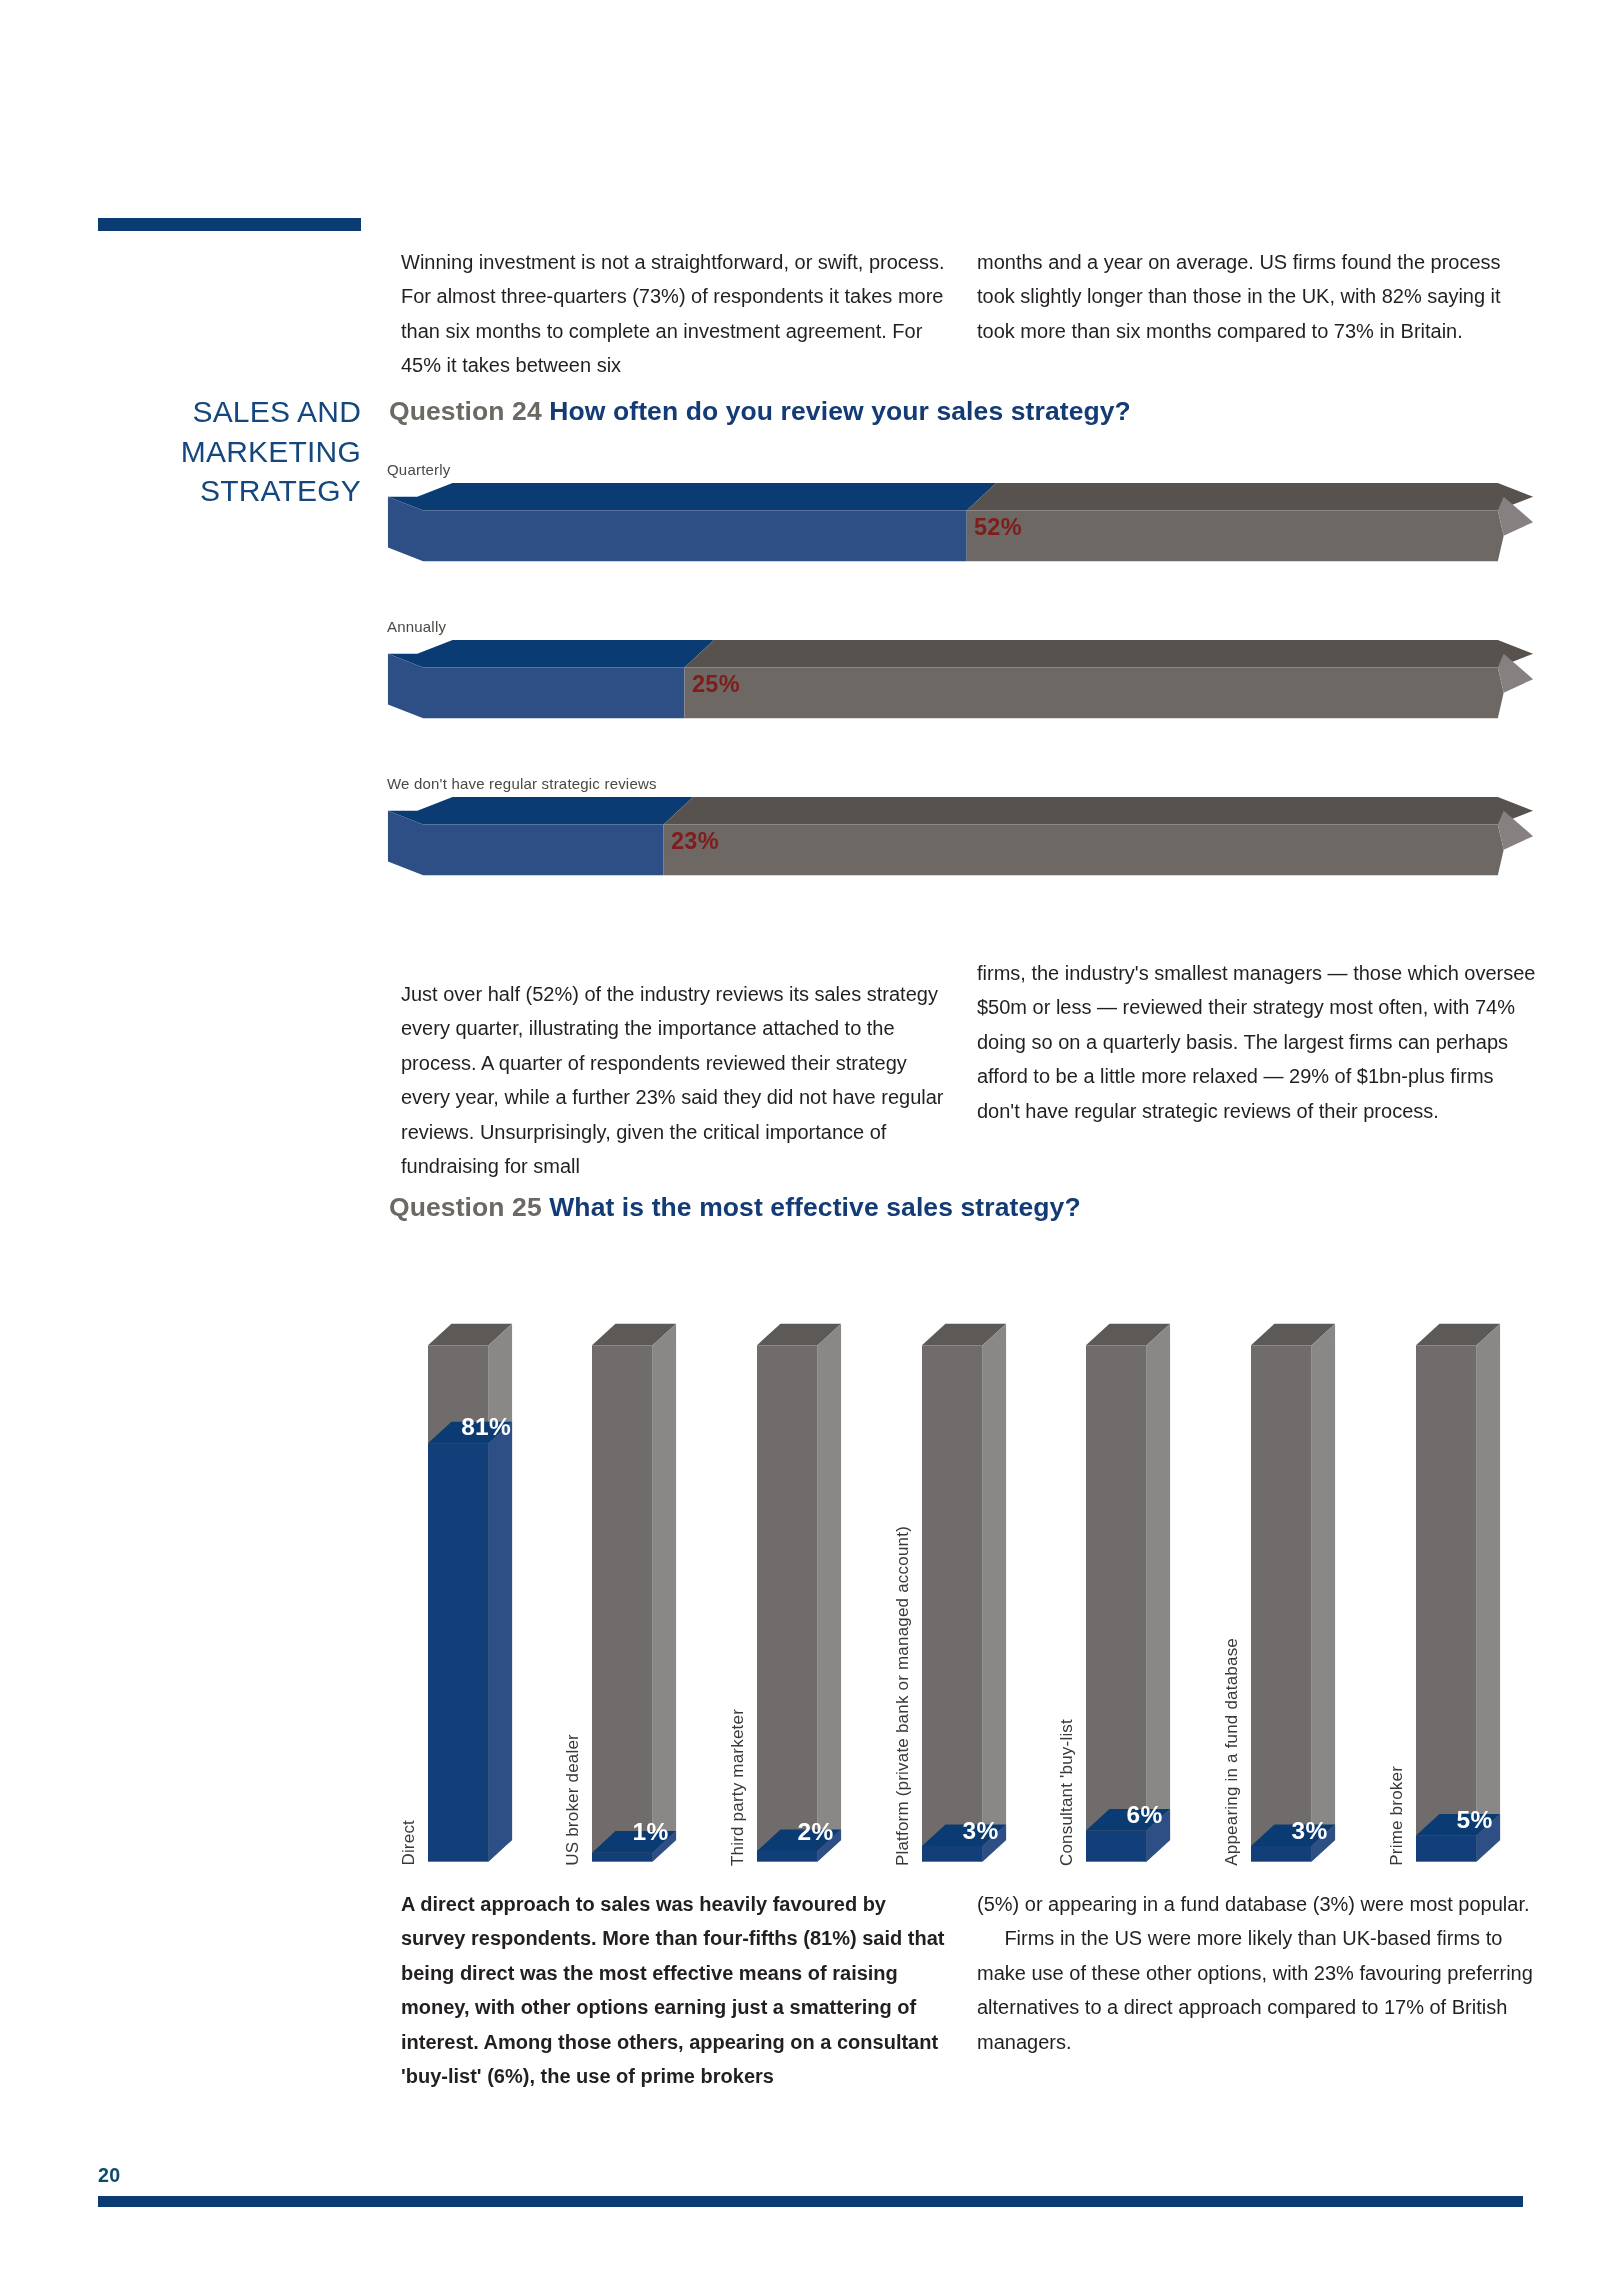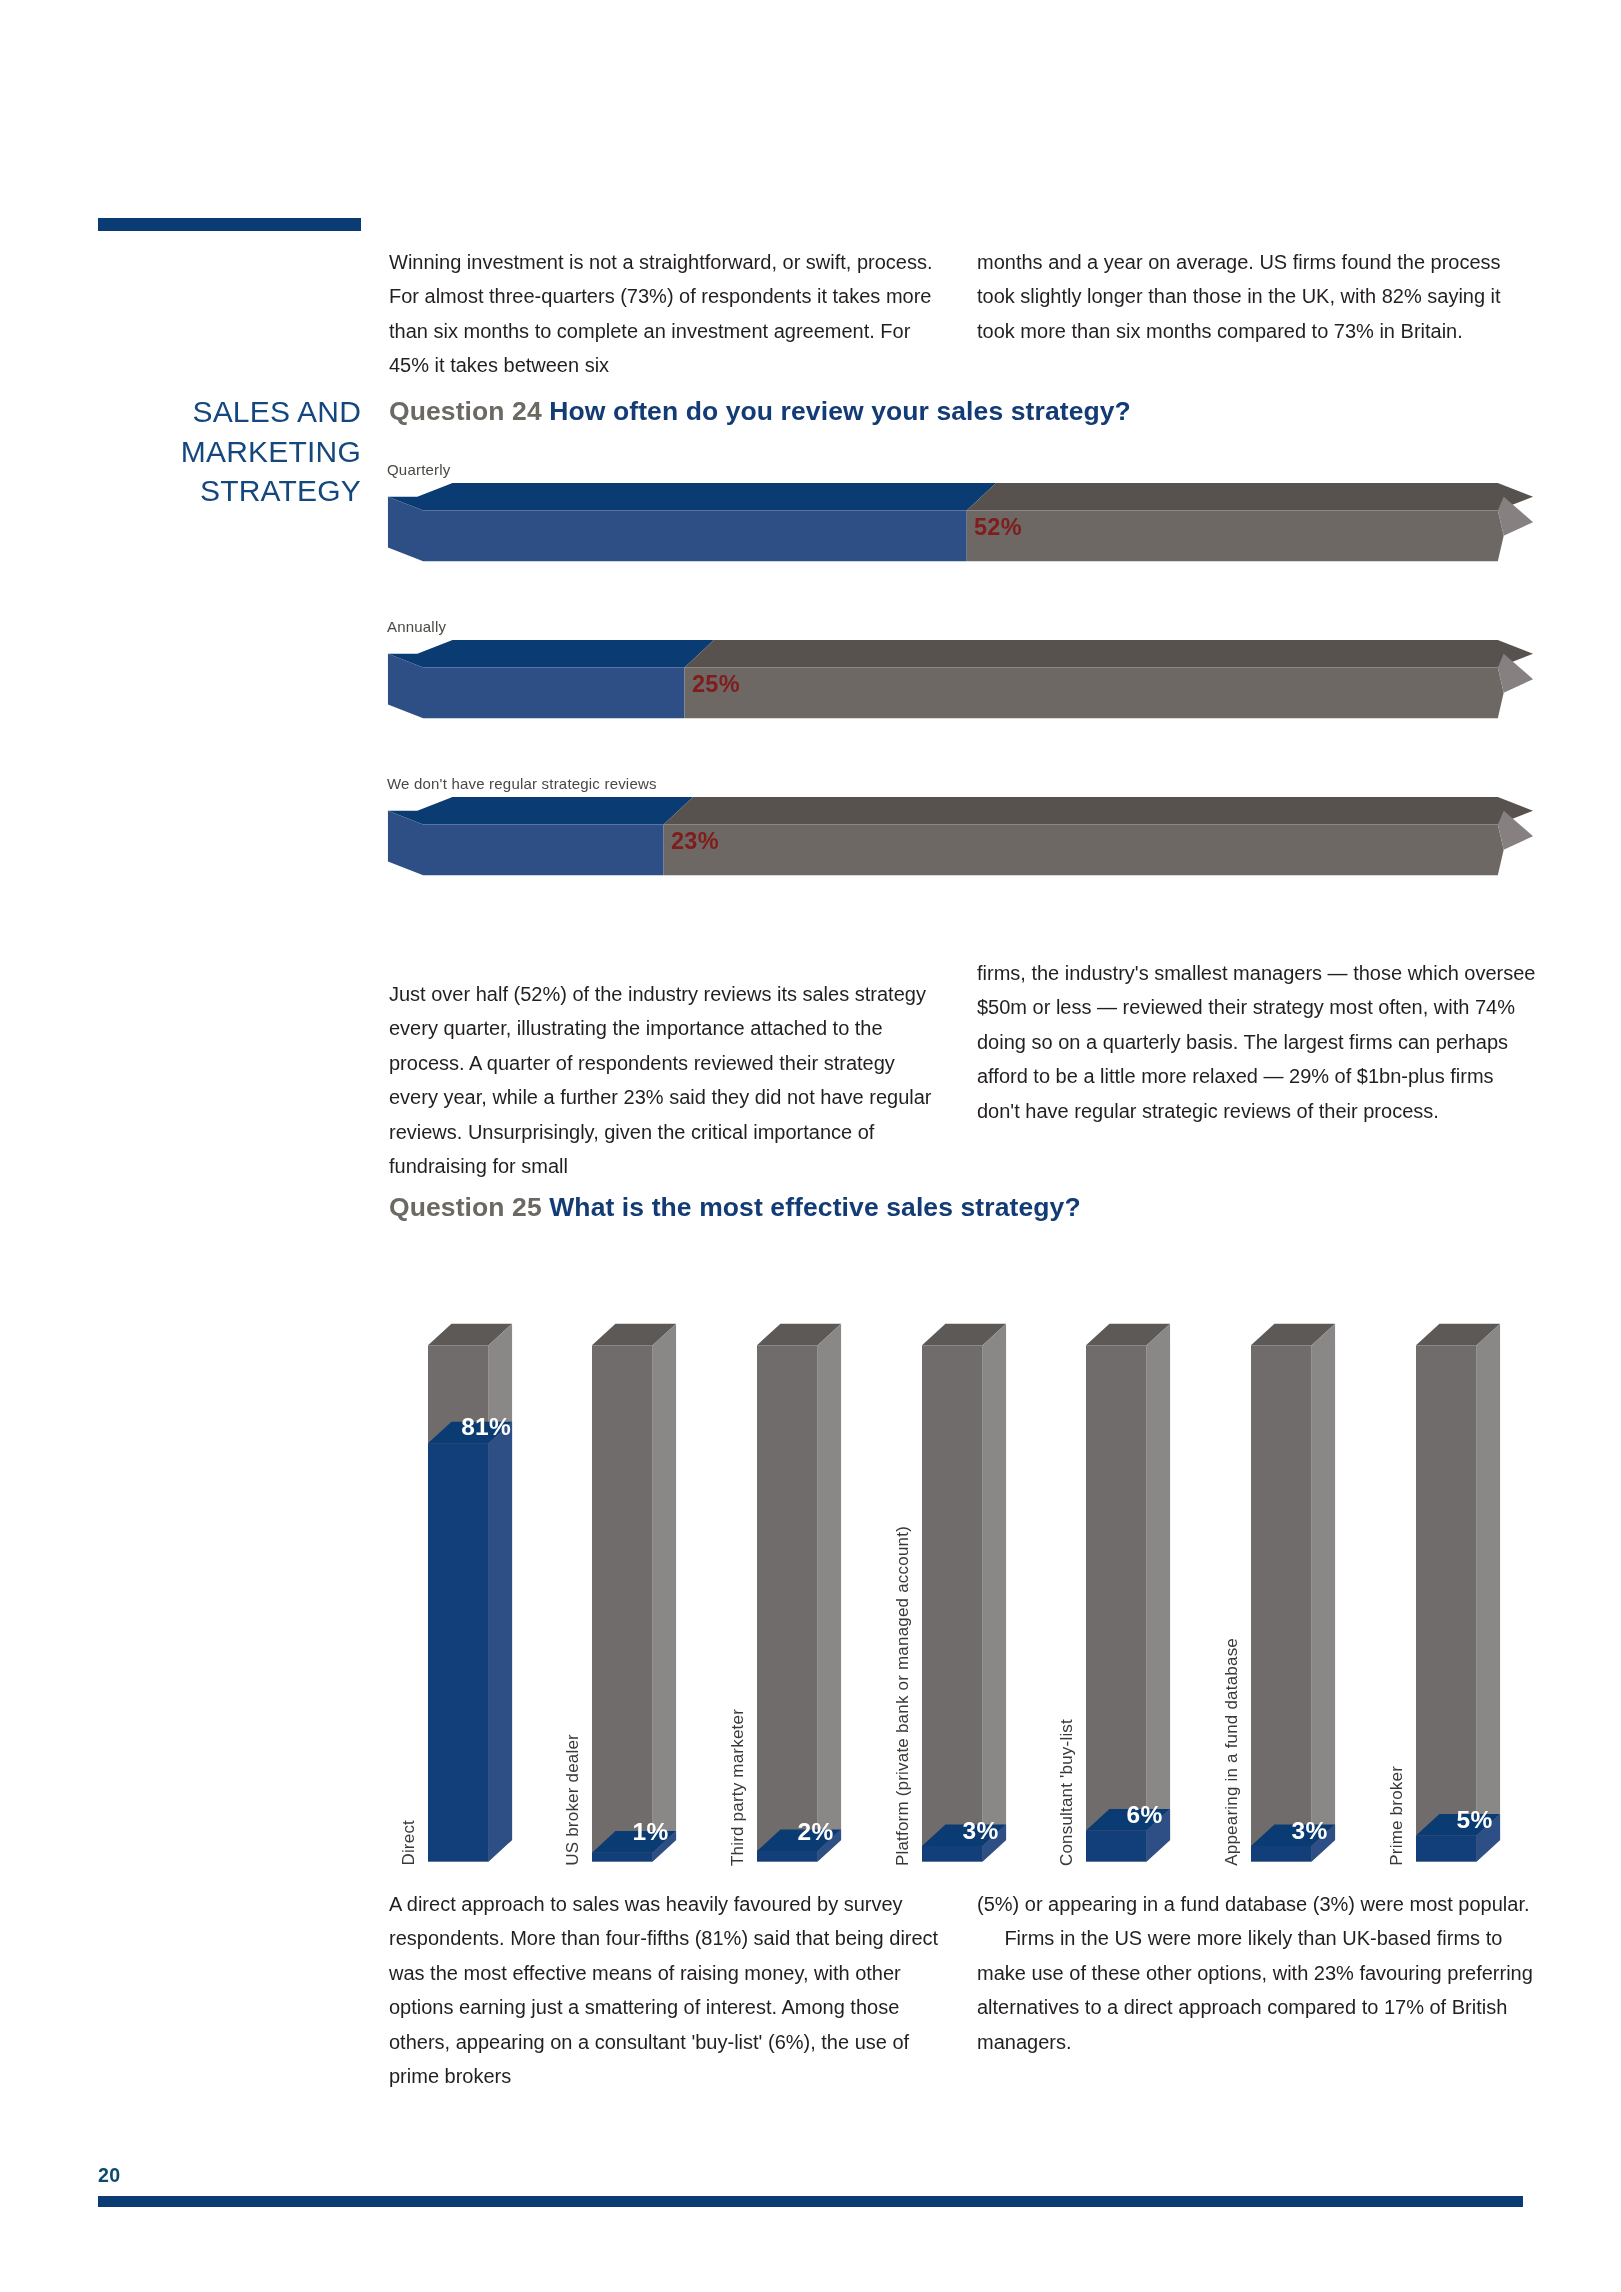--- a/index.html
+++ b/index.html
@@ -28,28 +28,28 @@
     font-weight:400;letter-spacing:0.2px;
   }
 
   
   .col{
     position:absolute;
     font-size:20px;line-height:1.72;color:#231f20;
   }
   .col p{margin:0;}
   .col p + p{text-indent:27.4px;}
-  .c-left{left:389px;width:551px;}
+  .c-left{left:401px;width:551px;}
   .c-right{left:977px;width:559px;}
 
   .intro-l{top:245px;}
   .intro-r{top:245px;}
   .mid-l{top:956px;margin-top:21px;}
   .mid-r{top:956px;}
-  .bot-l{top:1887px;}
+  .bot-l{top:1887px;font-weight:bold;}
   .bot-r{top:1887px;}
 
   
   .qhead{
     position:absolute;left:389px;
     font-size:26.5px;font-weight:bold;letter-spacing:0.1px;
   }
   .qhead .qnum{color:#6c6963;}
   .qhead .qtext{color:#133b75;}
   .q24{top:396px;}

